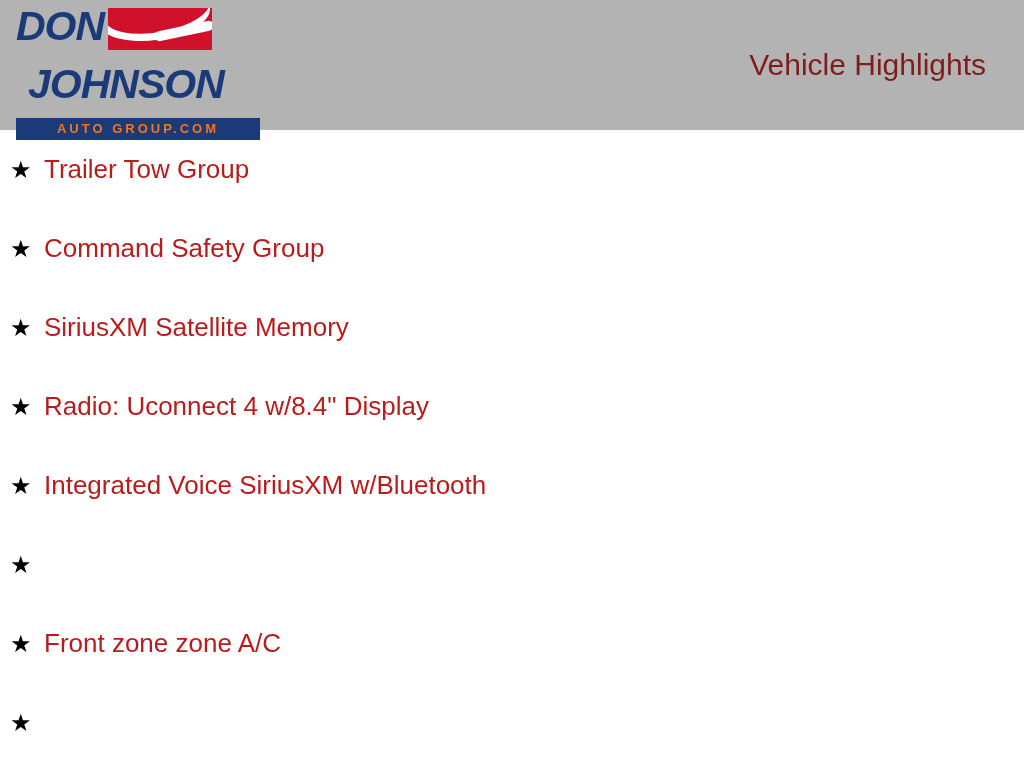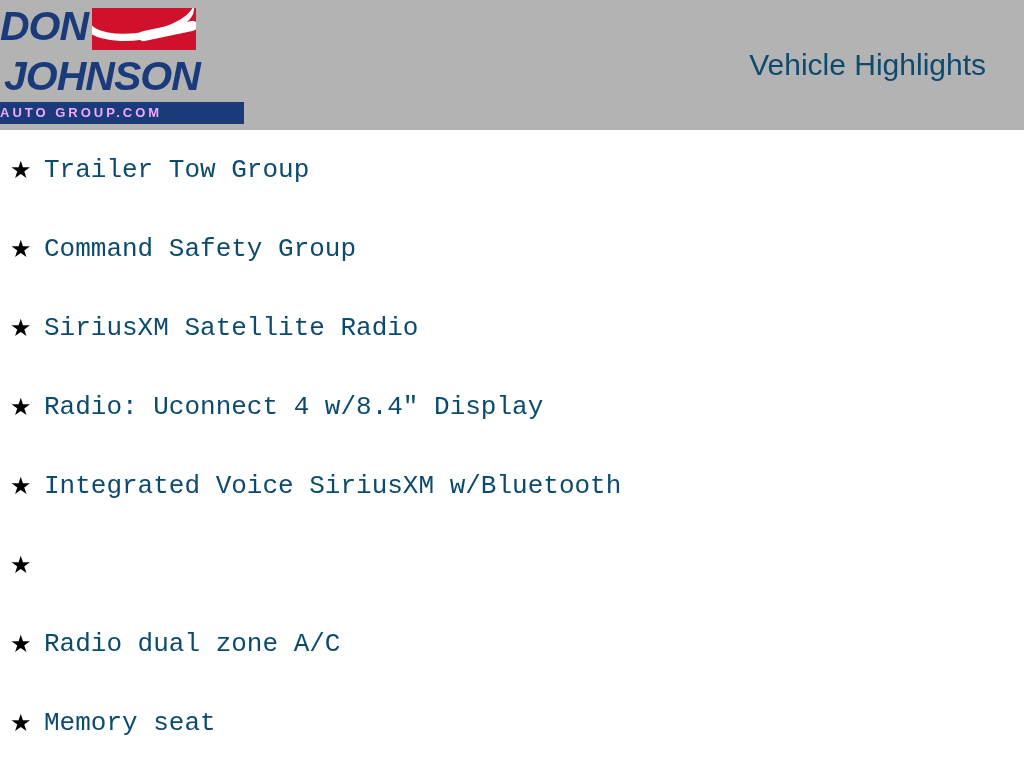--- a/index.html
+++ b/index.html
@@ -20,21 +20,21 @@
   .header {
     position: relative;
     width: 1024px;
     height: 130px;
     background: #b3b3b3;
     display: flex;
     align-items: center;
   }
   .logo {
     position: absolute;
-    left: 0;
+    left: 16px;
     top: 6px;
     width: 248px;
     height: 120px;
   }
   .logo-text-line1 {
     font-family: "Liberation Sans", sans-serif;
     font-weight: bold;
     font-style: italic;
     font-size: 41px;
     color: #1b3a7a;
@@ -44,21 +44,21 @@
     padding: 0;
   }
   .logo-text-line2 {
     font-family: "Liberation Sans", sans-serif;
     font-weight: bold;
     font-style: italic;
     font-size: 41px;
     color: #1b3a7a;
     letter-spacing: -1px;
     line-height: 44px;
-    margin: 4px;
+    margin: 12px;
     padding: 0;
   }
   .logo-row1 {
     display: flex;
     align-items: flex-start;
   }
   .logo-swoosh {
     width: 104px;
     height: 42px;
     background: #d0112b;
@@ -95,31 +95,32 @@
     height: 10px;
     background: #ffffff;
     transform: rotate(-12deg);
     border-radius: 6px;
   }
   .logo-bar {
     margin-top: 4px;
     width: 244px;
     height: 22px;
     background: #1b3a7a;
-    color: #f0abfc;
+    color: #f97316;
     font-size: 13px;
     font-weight: bold;
     letter-spacing: 3px;
+    text-align: center;
     line-height: 22px;
   }
   .header-title {
     position: absolute;
     right: 38px;
     top: 48px;
-    color: #0c4a6e;
+    color: #7f1d1d;
     font-size: 30px;
     font-family: "Liberation Sans", sans-serif;
     font-weight: normal;
   }
   .highlights {
     padding: 0;
     margin: 0;
     list-style: none;
   }
   .highlight-item {
@@ -131,22 +132,22 @@
   }
   .star {
     font-size: 24px;
     color: #000000;
     width: 34px;
     flex: 0 0 34px;
     line-height: 1;
   }
   .item-label {
     font-size: 26px;
-    color: #0c4a6e;
-    font-family: Liberation Mono, monospace;
+    color: #b91c1c;
+    font-family: Liberation Sans, sans-serif;
   }
 </style>
 </head>
 <body>
 
 <div class="page">
 
   <div class="header">
     <div class="logo">
       <div class="logo-row1">
@@ -167,36 +168,35 @@
     <li class="highlight-item">
       <span class="star">★</span>
       <span class="item-label">Trailer Tow Group</span>
     </li>
     <li class="highlight-item">
       <span class="star">★</span>
       <span class="item-label">Command Safety Group</span>
     </li>
     <li class="highlight-item">
       <span class="star">★</span>
-      <span class="item-label">SiriusXM Satellite Radio</span>
+      <span class="item-label">SiriusXM Satellite Memory</span>
     </li>
     <li class="highlight-item">
       <span class="star">★</span>
       <span class="item-label">Radio: Uconnect 4 w/8.4" Display</span>
     </li>
     <li class="highlight-item">
       <span class="star">★</span>
       <span class="item-label">Integrated Voice SiriusXM w/Bluetooth</span>
     </li>
     <li class="highlight-item">
       <span class="star">★</span>
     </li>
     <li class="highlight-item">
       <span class="star">★</span>
-      <span class="item-label">Radio dual zone A/C</span>
-    </li>
-    <li class="highlight-item">
-      <span class="star">★</span>
-      <span class="item-label">Memory seat</span>
+      <span class="item-label">Front zone zone A/C</span>
+    </li>
+    <li class="highlight-item">
+      <span class="star">★</span>
     </li>
   </ul>
 
 </div>
 
 </body></html>

